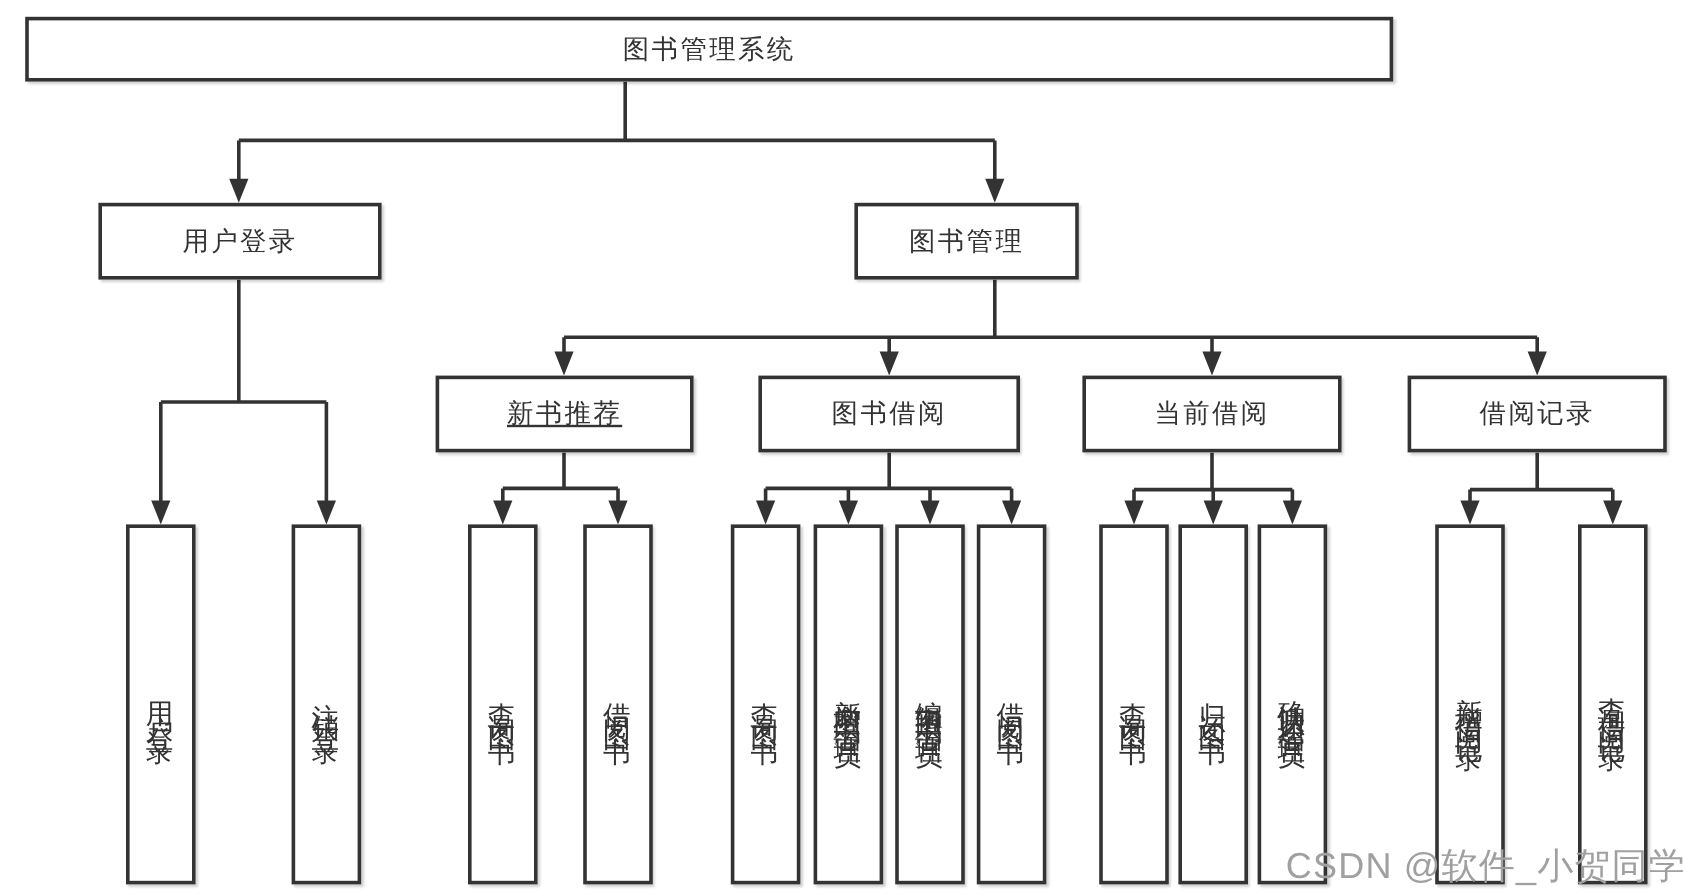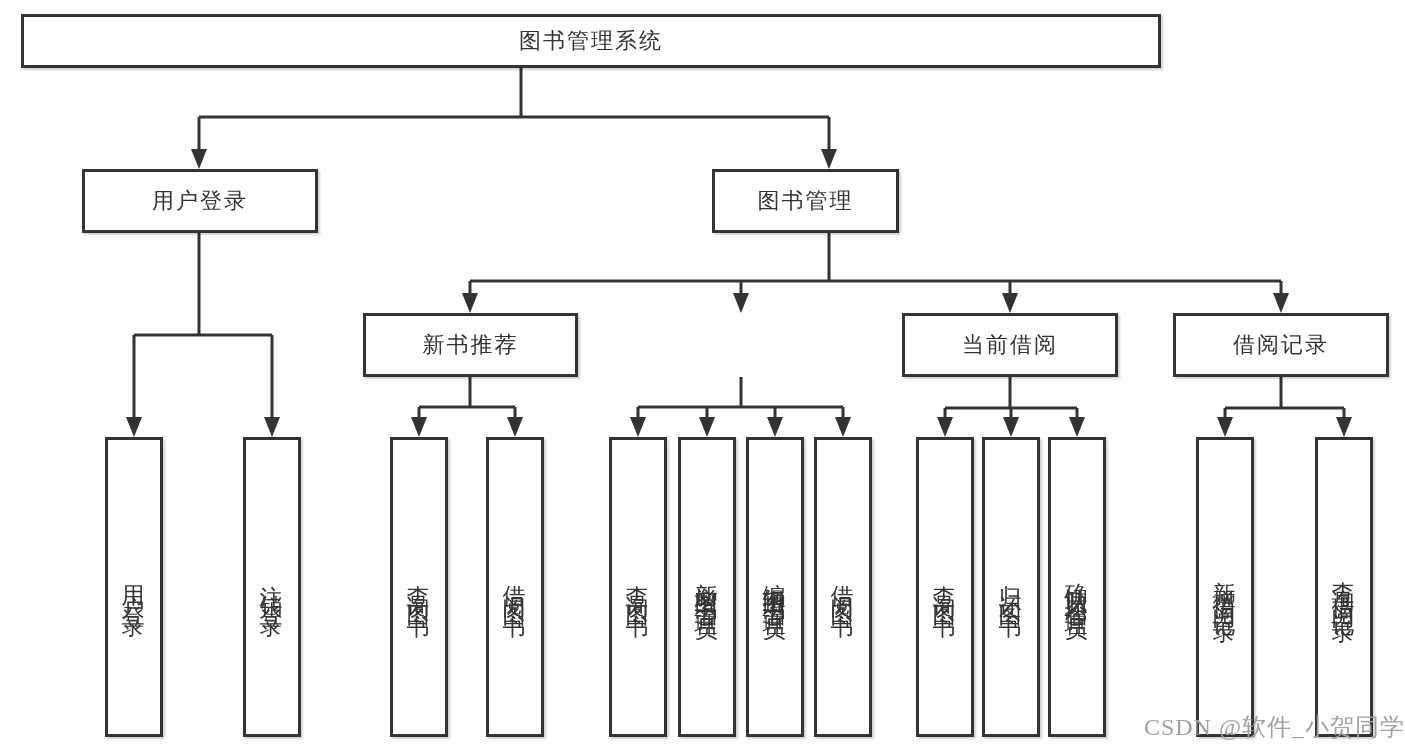--- a/index.html
+++ b/index.html
@@ -33,26 +33,25 @@
     text-orientation:mixed;
     font-size:23px;
     color:var(--text);
   }
   .sp4 span{letter-spacing:10px;}
   .sp6 span{letter-spacing:8px;}
   .sp9 span{letter-spacing:5px;}
   .watermark{
     position:absolute;
     right:0;bottom:4px;
-    font-size:24px;
+    font-size:30px;
     color:var(--watermark);
     letter-spacing:1px;
     z-index:3;
     white-space:nowrap;
-    font-family:Liberation Serif, serif;
   }
 </style>
 </head>
 <body>
 
 <div class="canvas">
 
   <svg class="wires" width="1405" height="747" viewBox="0 0 1405 747">
     <g stroke="#333333" stroke-width="3" fill="none">
 
@@ -97,22 +96,25 @@
     <span>图书管理系统</span>
   </div>
 
   <div class="node h" style="left:82px;top:169px;width:236px;height:64px;">
     <span>用户登录</span>
   </div>
   <div class="node h" style="left:712px;top:169px;width:187px;height:64px;">
     <span>图书管理</span>
   </div>
 
-  <div class="node h" style="left:363px;top:313px;width:215px;height:64px;">
+  <div class="node h" style="left:363px;top:313px;width:215px;height:64px;text-decoration:underline;">
     <span>新书推荐</span>
+  </div>
+  <div class="node h" style="left:632px;top:313px;width:218px;height:64px;">
+    <span>图书借阅</span>
   </div>
   <div class="node h" style="left:902px;top:313px;width:216px;height:64px;">
     <span>当前借阅</span>
   </div>
   <div class="node h" style="left:1173px;top:313px;width:216px;height:64px;">
     <span>借阅记录</span>
   </div>
 
   <div class="node v sp4" style="left:105px;top:437px;width:58px;height:300px;">
     <span>用户登录</span>

